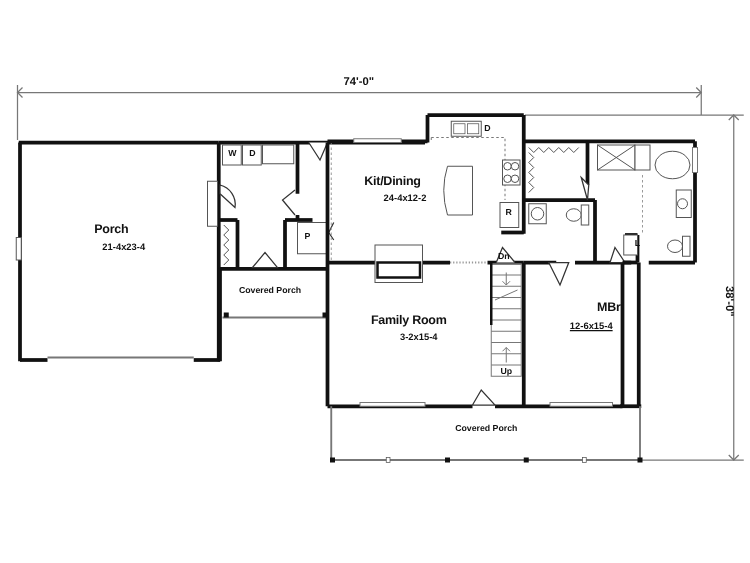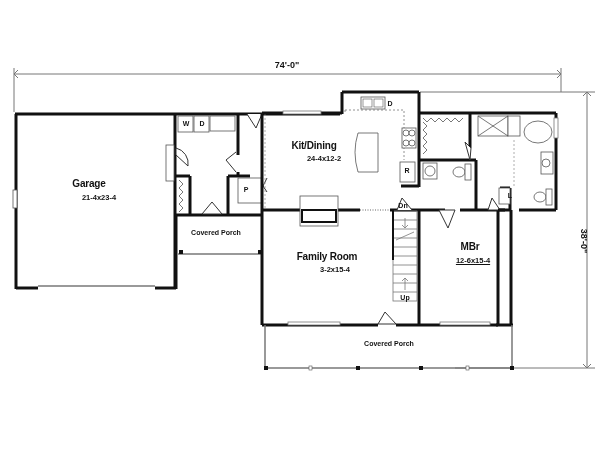--- a/index.html
+++ b/index.html
@@ -191,30 +191,30 @@
   <rect x="356" y="366" width="4" height="4" fill="#111"></rect>
   <rect x="419" y="366" width="4" height="4" fill="#111"></rect>
   <rect x="510" y="366" width="4" height="4" fill="#111"></rect>
   <rect x="309" y="366" width="3" height="4" fill="#fff" stroke="#555" stroke-width="0.6"></rect>
   <rect x="466" y="366" width="3" height="4" fill="#fff" stroke="#555" stroke-width="0.6"></rect>
 </svg>
 
 <div class="lbl overall" style="left:287px; top:60px;">74'-0"</div>
 <div class="lbl overall vert" style="left:584px; top:236px;">38'-0"</div>
 
-<div class="lbl room" style="left:89px; top:178px;">Garage</div>
+<div class="lbl room" style="left:89px; top:178px;">Porch</div>
 <div class="lbl dim" style="left:89px; top:193px;text-align:right;">21-4x23-4</div>
 
 <div class="lbl room" style="left:314px; top:140px;">Kit/Dining</div>
 <div class="lbl dim" style="left:314px; top:154px;">24-4x12-2</div>
 
 <div class="lbl room" style="left:327px; top:251px;">Family Room</div>
 <div class="lbl dim" style="left:325px; top:265px;">3-2x15-4</div>
 
-<div class="lbl room" style="left:470px; top:241px;">MBr</div>
+<div class="lbl room" style="left:487px; top:241px;">MBr</div>
 <div class="lbl dim" style="left:463px; top:256px;text-decoration:underline;">12-6x15-4</div>
 
 <div class="lbl small" style="left:216px; top:229px;">Covered Porch</div>
 <div class="lbl small" style="left:389px; top:340px;">Covered Porch</div>
 
 <div class="lbl fix" style="left:186px; top:120px;">W</div>
 <div class="lbl fix" style="left:202px; top:120px;">D</div>
 <div class="lbl fix" style="left:246px; top:186px;">P</div>
 <div class="lbl fix" style="left:390px; top:100px;">D</div>
 <div class="lbl fix" style="left:407px; top:167px;">R</div>

